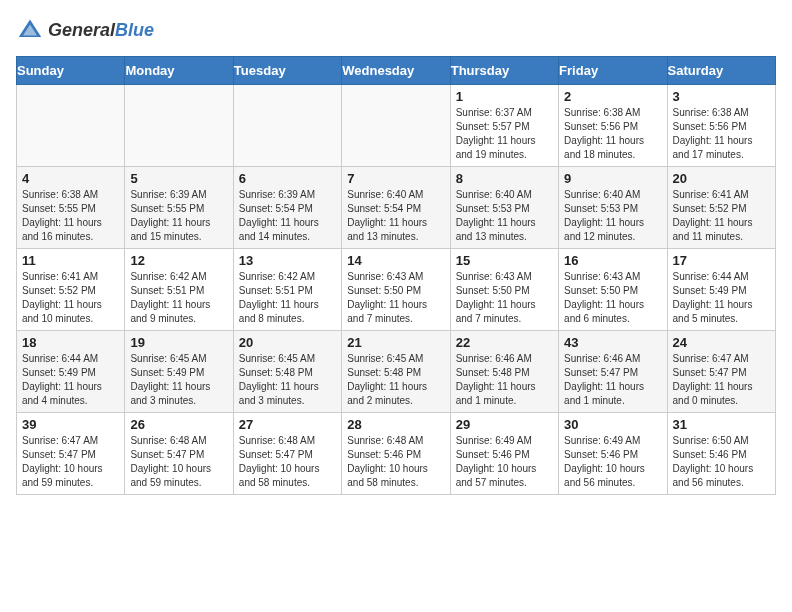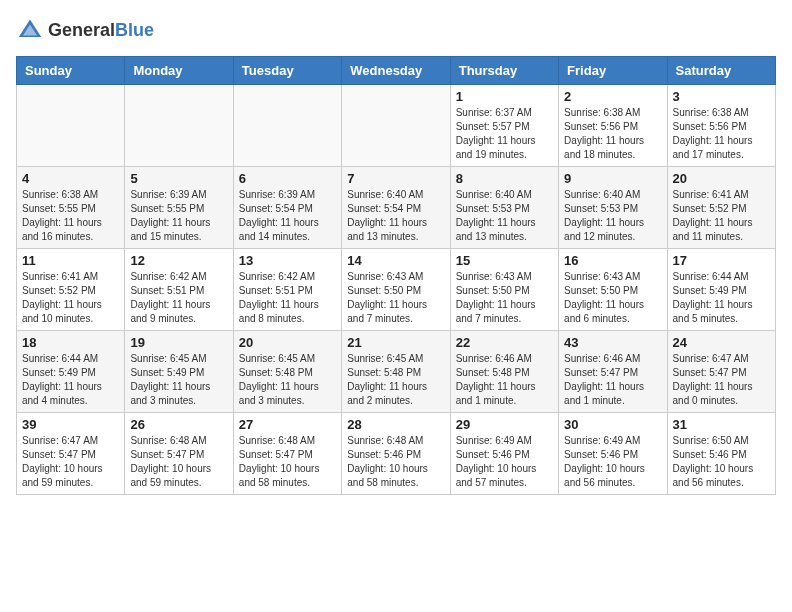--- a/index.html
+++ b/index.html
@@ -8,20 +8,21 @@
       background: #fff;
       width: 792px;
       min-height: 612px;
       padding: 16px;
     }
     .header {
       display: flex;
       justify-content: space-between;
       align-items: center;
       margin-bottom: 12px;
+      font-style: italic;
     }
     .logo {
       display: flex;
       align-items: center;
       gap: 4px;
     }
     .logo-text-general {
       font-size: 18px;
       font-weight: bold;
       color: #333;
@@ -50,21 +51,21 @@
     table {
       width: 100%;
       border-collapse: collapse;
       border: 1px solid #ccc;
     }
     thead tr th {
       background-color: #3a7abf;
       color: #fff;
       font-size: 13px;
       font-weight: bold;
-      padding: 6px 8px;
+      padding: 6px 0;
       text-align: left;
       border: 1px solid #2e6aa8;
     }
     tbody tr td {
       vertical-align: top;
       padding: 4px 5px;
       font-size: 10.5px;
       color: #333;
       border: 1px solid #ccc;
       width: calc(100% / 7);

